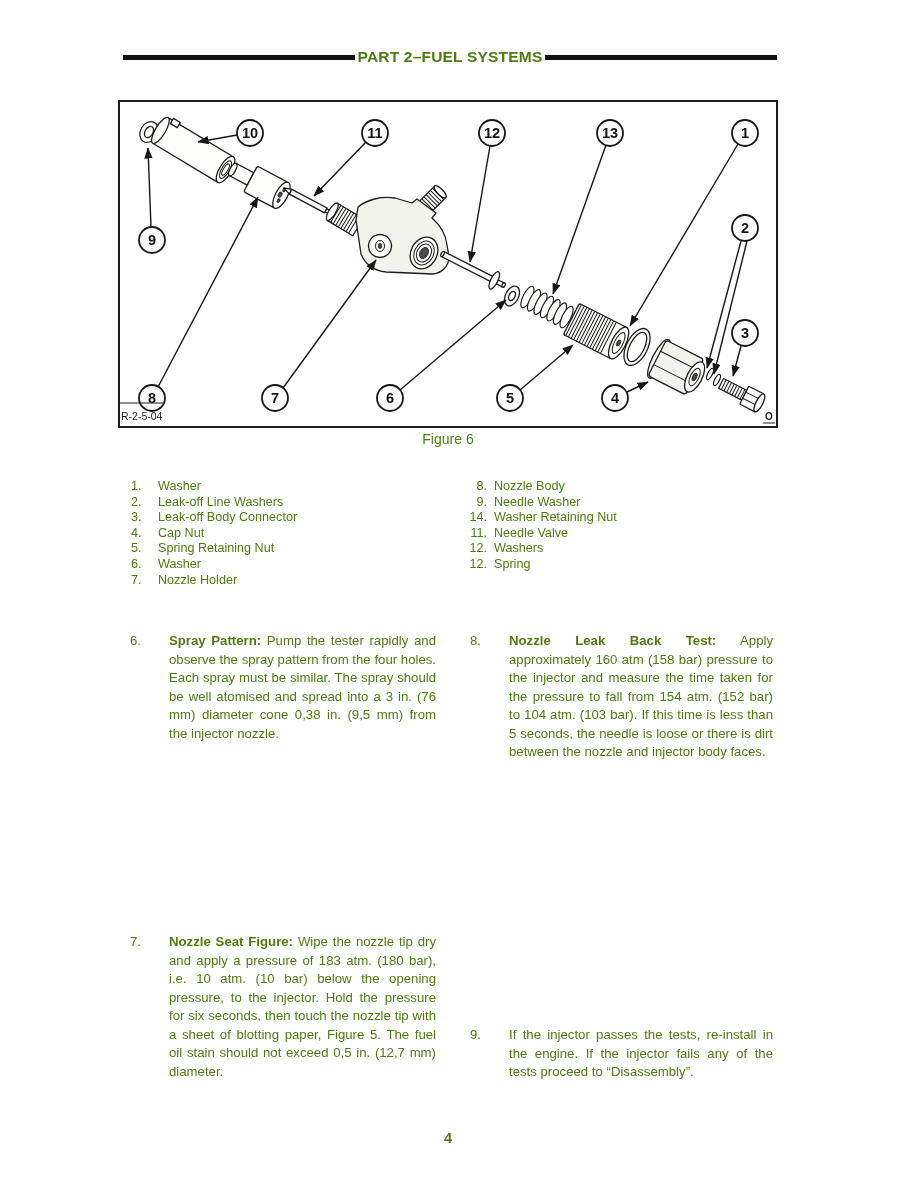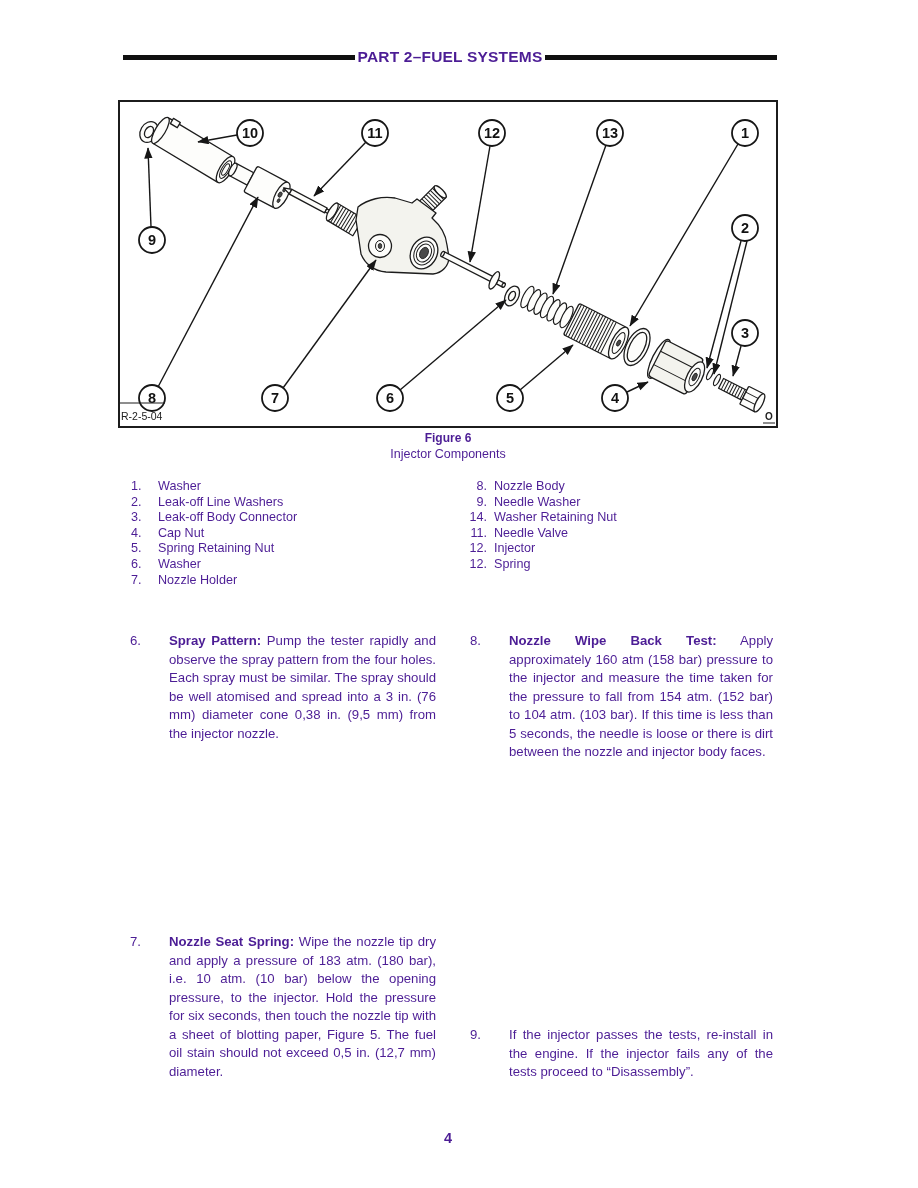--- a/index.html
+++ b/index.html
@@ -1,18 +1,18 @@
 <!DOCTYPE html>
 <html><head>
 <meta charset="utf-8">
 <style>
   html,body{margin:0;padding:0;background:#e9e9e9;}
   .page{
     position:relative;width:918px;height:1188px;background:#ffffff;
-    font-family:"Liberation Sans",sans-serif;color:#4c1d95;overflow:hidden;
+    font-family:"Liberation Sans",sans-serif;color:#4d7c0f;overflow:hidden;
     margin:0 auto;
   }
   
   .header{position:absolute;left:123px;top:48px;width:654px;display:flex;align-items:center;}
   .header .bar{flex:1;height:5px;background:#101010;}
   .header .title{font-size:15.5px;font-weight:bold;margin:0 3px;white-space:nowrap;letter-spacing:.2px;}
   
   .figure-box{position:absolute;left:118px;top:100px;width:660px;height:328px;}
   .figure-box svg{display:block;width:660px;height:328px;}
   .frame{fill:none;stroke:#1c1c1c;stroke-width:2;}
@@ -21,21 +21,21 @@
   .detail{fill:none;stroke:#1c1c1c;stroke-width:1;}
   .dark{fill:#4a4a4a;stroke:#1c1c1c;stroke-width:.8;}
   .spring-coil{fill:#fdfdfb;stroke:#1c1c1c;stroke-width:1.15;}
   .callout-circle{fill:#ffffff;stroke:#161616;stroke-width:1.8;}
   .callout-num{font-family:"Liberation Sans",sans-serif;font-size:14.5px;font-weight:bold;text-anchor:middle;fill:#111;}
   .callout-arrow{stroke:#161616;stroke-width:1.4;}
   .ref-code{font-family:"Liberation Sans",sans-serif;font-size:10.5px;fill:#222;}
   .corner-mark{font-family:"Liberation Sans",sans-serif;font-size:10px;font-weight:bold;fill:#222;}
   
   .fig-caption{position:absolute;left:118px;top:431px;width:660px;text-align:center;}
-  .fig-title{font-size:12px;font-weight:bold;}
+  .fig-title{font-size:14px;font-weight:normal;}
   .fig-subtitle{font-size:12.5px;margin-top:2px;}
   
   .parts-col{position:absolute;top:479px;font-size:12.6px;line-height:15.6px;}
   .parts-left{left:131px;}
   .parts-right{left:462px;}
   .part-row{display:flex;}
   .parts-left .part-num{width:27px;flex:none;}
   .parts-right .part-num{width:25px;flex:none;text-align:right;margin-right:7px;}
   
   .body-item{position:absolute;display:flex;font-size:13.2px;line-height:18.5px;}
@@ -255,21 +255,20 @@
 
       <path class="detail" d="M1,303H47"></path>
       <text class="ref-code" x="3" y="320">R-2-5-04</text>
       <text class="corner-mark" x="647" y="320">O</text>
       <path class="detail" d="M645,323H657"></path>
     </svg>
   </div>
 
   <div class="fig-caption">
     <div class="fig-title">Figure 6</div>
-    <div class="fig-subtitle">Injector Components</div>
   </div>
 
   <div class="parts-col parts-left">
     <div class="part-row">
         <span class="part-num">1.</span>
         <span class="part-label">Washer</span>
       </div>
     <div class="part-row">
         <span class="part-num">2.</span>
         <span class="part-label">Leak-off Line Washers</span>
@@ -307,39 +306,39 @@
     <div class="part-row">
         <span class="part-num">14.</span>
         <span class="part-label">Washer Retaining Nut</span>
       </div>
     <div class="part-row">
         <span class="part-num">11.</span>
         <span class="part-label">Needle Valve</span>
       </div>
     <div class="part-row">
         <span class="part-num">12.</span>
-        <span class="part-label">Injector</span>
+        <span class="part-label">Washers</span>
       </div>
     <div class="part-row">
         <span class="part-num">12.</span>
         <span class="part-label">Spring</span>
       </div>
   </div>
 
   <div class="body-item" id="item-6">
     <span class="item-num">6.</span>
     <div class="item-text"><b>Spray Pattern:</b> <span>Pump the tester rapidly and observe the spray pattern from the four holes. Each spray must be similar. The spray should be well atomised and spread into a 3 in. (76 mm) diameter cone 0,38 in. (9,5 mm) from the injector nozzle.</span></div>
   </div>
   <div class="body-item" id="item-8">
     <span class="item-num">8.</span>
-    <div class="item-text"><b>Nozzle Wipe Back Test:</b> <span>Apply approximately 160 atm (158 bar) pressure to the injector and measure the time taken for the pressure to fall from 154 atm. (152 bar) to 104 atm. (103 bar). If this time is less than 5 seconds, the needle is loose or there is dirt between the nozzle and injector body faces.</span></div>
+    <div class="item-text"><b>Nozzle Leak Back Test:</b> <span>Apply approximately 160 atm (158 bar) pressure to the injector and measure the time taken for the pressure to fall from 154 atm. (152 bar) to 104 atm. (103 bar). If this time is less than 5 seconds, the needle is loose or there is dirt between the nozzle and injector body faces.</span></div>
   </div>
   <div class="body-item" id="item-7">
     <span class="item-num">7.</span>
-    <div class="item-text"><b>Nozzle Seat Spring:</b> <span>Wipe the nozzle tip dry and apply a pressure of 183 atm. (180 bar), i.e. 10 atm. (10 bar) below the opening pressure, to the injector. Hold the pressure for six seconds, then touch the nozzle tip with a sheet of blotting paper, Figure 5. The fuel oil stain should not exceed 0,5 in. (12,7 mm) diameter.</span></div>
+    <div class="item-text"><b>Nozzle Seat Figure:</b> <span>Wipe the nozzle tip dry and apply a pressure of 183 atm. (180 bar), i.e. 10 atm. (10 bar) below the opening pressure, to the injector. Hold the pressure for six seconds, then touch the nozzle tip with a sheet of blotting paper, Figure 5. The fuel oil stain should not exceed 0,5 in. (12,7 mm) diameter.</span></div>
   </div>
   <div class="body-item" id="item-9">
     <span class="item-num">9.</span>
     <div class="item-text"><b></b><span>If the injector passes the tests, re-install in the engine. If the injector fails any of the tests proceed to “Disassembly”.</span></div>
   </div>
 
   <div class="page-number">4</div>
 
 </div>
 

